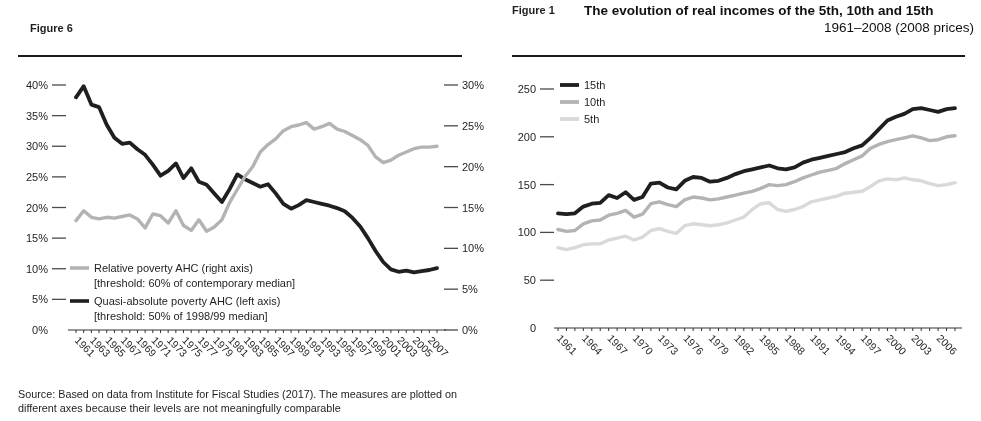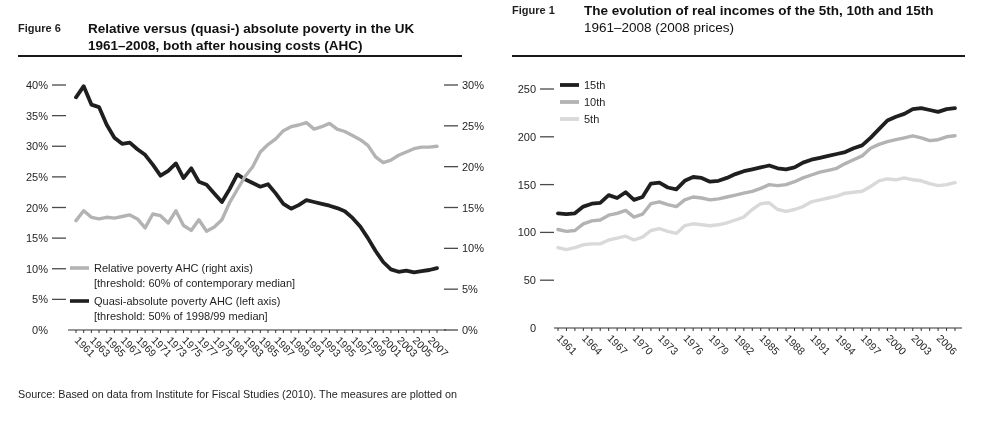--- a/index.html
+++ b/index.html
@@ -1,37 +1,33 @@
 <!DOCTYPE html>
 <html><head>
 <meta charset="utf-8">
 <style>
   html,body{margin:0;padding:0;background:#ffffff;}
   .stage{position:relative;width:981px;height:421px;background:#ffffff;overflow:hidden;
          font-family:"Liberation Sans",sans-serif;color:#1f1f1f;}
   .panel{position:absolute;top:0;height:421px;}
   .fig-label{position:absolute;font-size:11px;font-weight:700;color:#1f1f1f;text-align:right;}
   .fig-title{position:absolute;font-size:13.5px;font-weight:700;line-height:17px;color:#111;}
-  .fig-title .subline{font-weight:400;}
+  .fig-title .subline{font-weight:400;text-align:right;}
   .rule{position:absolute;height:2px;background:#1a1a1a;}
   .source{position:absolute;font-size:10.8px;line-height:14px;color:#1f1f1f;}
   svg{position:absolute;left:0;}
   svg text{font-family:"Liberation Sans",sans-serif;fill:#1f1f1f;}
 </style>
 </head>
 <body>
 
 <div class="stage">
 
   <section class="panel" style="left:0;width:490px;">
-    <div class="fig-label" style="left:18px;top:22px;">Figure 6</div>
-    <div class="fig-title" style="left:88px;top:20px;width:380px;">
-      <div>Relative versus (quasi-) absolute poverty in the UK</div>
-      <div>1961–2008, both after housing costs (AHC)</div>
-    </div>
+    <div class="fig-label" style="left:30px;top:22px;">Figure 6</div>
     <div class="rule" style="left:18px;top:55px;width:444px;"></div>
     <svg id="chart1" width="490" height="326" style="top:60px;">
         <text x="48" y="274" font-size="11px" text-anchor="end">0%</text>
         <line x1="52" y1="239.375" x2="66" y2="239.375" stroke="#4a4a4a" stroke-width="1.3"></line>
         <text x="48" y="243.375" font-size="11px" text-anchor="end">5%</text>
         <line x1="52" y1="208.75" x2="66" y2="208.75" stroke="#4a4a4a" stroke-width="1.3"></line>
         <text x="48" y="212.75" font-size="11px" text-anchor="end">10%</text>
         <line x1="52" y1="178.125" x2="66" y2="178.125" stroke="#4a4a4a" stroke-width="1.3"></line>
         <text x="48" y="182.125" font-size="11px" text-anchor="end">15%</text>
         <line x1="52" y1="147.5" x2="66" y2="147.5" stroke="#4a4a4a" stroke-width="1.3"></line>
@@ -134,21 +130,22 @@
         <polyline points="76.0,37.3 83.7,26.2 91.4,44.6 99.0,47.1 106.7,64.8 114.4,77.7 122.1,83.8 129.8,82.6 137.4,89.3 145.1,94.8 152.8,104.6 160.5,115.7 168.2,110.8 175.9,103.4 183.5,118.1 191.2,108.3 198.9,121.8 206.6,124.8 214.3,133.4 221.9,142.0 229.6,129.1 237.3,114.4 245.0,119.3 252.7,123.0 260.3,126.7 268.0,124.2 275.7,133.4 283.4,143.8 291.1,148.7 298.7,145.1 306.4,140.2 314.1,142.0 321.8,143.8 329.5,145.7 337.1,148.1 344.8,151.2 352.5,157.9 360.2,166.5 367.9,178.1 375.6,191.0 383.2,202.0 390.9,209.4 398.6,211.8 406.3,210.6 414.0,212.4 421.6,211.2 429.3,210.0 437.0,208.1" fill="none" stroke="#1f1f1f" stroke-width="3.8" stroke-linejoin="round" stroke-linecap="round"></polyline>
         <polyline points="76.0,160.6 83.7,150.8 91.4,157.3 99.0,158.9 106.7,157.3 114.4,158.1 122.1,156.5 129.8,154.9 137.4,158.9 145.1,167.9 152.8,154.0 160.5,155.7 168.2,163.0 175.9,150.8 183.5,165.5 191.2,170.4 198.9,159.8 206.6,171.2 214.3,167.1 221.9,159.8 229.6,142.6 237.3,129.5 245.0,116.5 252.7,106.7 260.3,92.0 268.0,84.6 275.7,78.9 283.4,70.7 291.1,66.7 298.7,65.0 306.4,62.6 314.1,69.1 321.8,66.7 329.5,63.4 337.1,69.1 344.8,71.5 352.5,75.6 360.2,79.7 367.9,85.4 375.6,96.9 383.2,102.6 390.9,100.1 398.6,95.2 406.3,92.0 414.0,88.7 421.6,87.1 429.3,87.1 437.0,86.3" fill="none" stroke="#b3b3b3" stroke-width="3.4" stroke-linejoin="round" stroke-linecap="round"></polyline>
         <line x1="70" y1="208" x2="89" y2="208" stroke="#b3b3b3" stroke-width="3.6"></line>
         <text x="94" y="212" font-size="11px">Relative poverty AHC (right axis)</text>
         <text x="94" y="227" font-size="11px">[threshold: 60% of contemporary median]</text>
         <line x1="70" y1="241" x2="89" y2="241" stroke="#1f1f1f" stroke-width="3.6"></line>
         <text x="94" y="245" font-size="11px">Quasi-absolute poverty AHC (left axis)</text>
         <text x="94" y="260" font-size="11px">[threshold: 50% of 1998/99 median]</text>
       </svg>
     <div class="source" style="left:18px;top:387px;width:450px;">
-      <div>Source: Based on data from Institute for Fiscal Studies (2010). The measures are plotted on</div>
+      <div>Source: Based on data from Institute for Fiscal Studies (2017). The measures are plotted on</div>
+      <div>different axes because their levels are not meaningfully comparable</div>
     </div>
   </section>
 
   <section class="panel" style="left:500px;width:481px;">
     <div class="fig-label" style="left:12px;top:4px;">Figure 1</div>
     <div class="fig-title" style="left:78px;top:2px;width:390px;margin-left:6px;">
       <div>The evolution of real incomes of the 5th, 10th and 15th</div>
       <div class="subline">1961–2008 (2008 prices)</div>
     </div>
     <div class="rule" style="left:12px;top:55px;width:453px;"></div>

